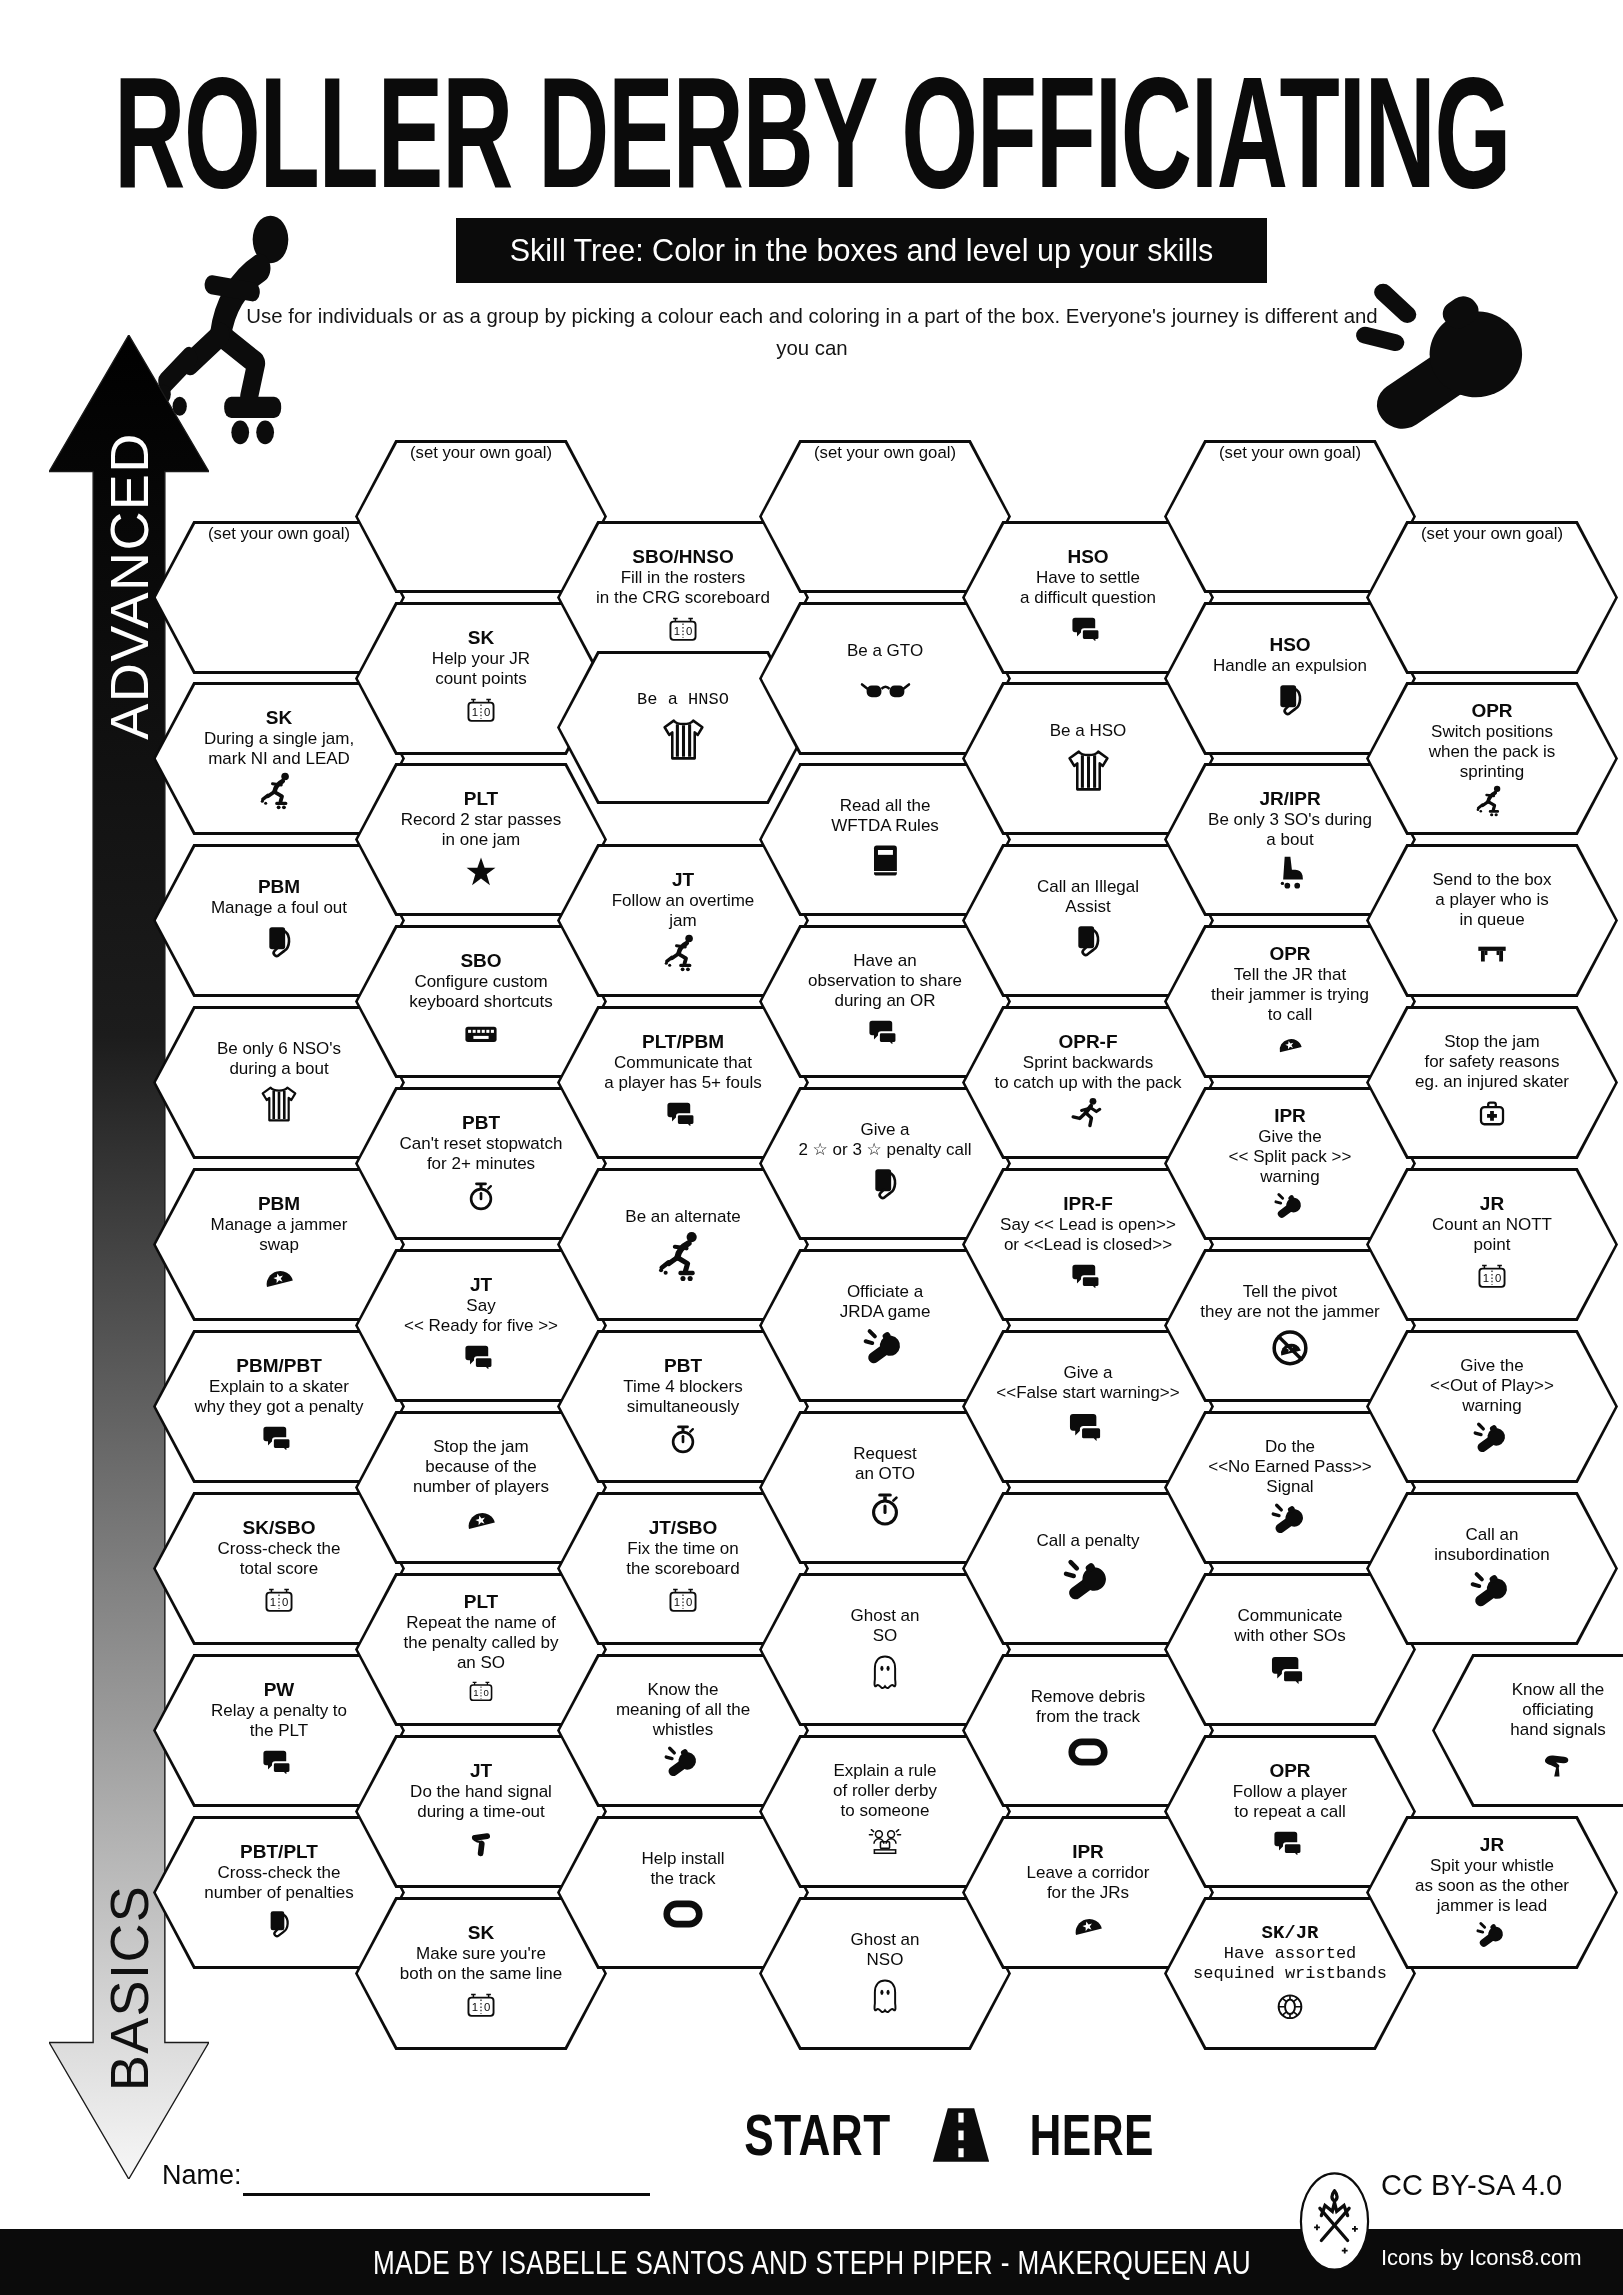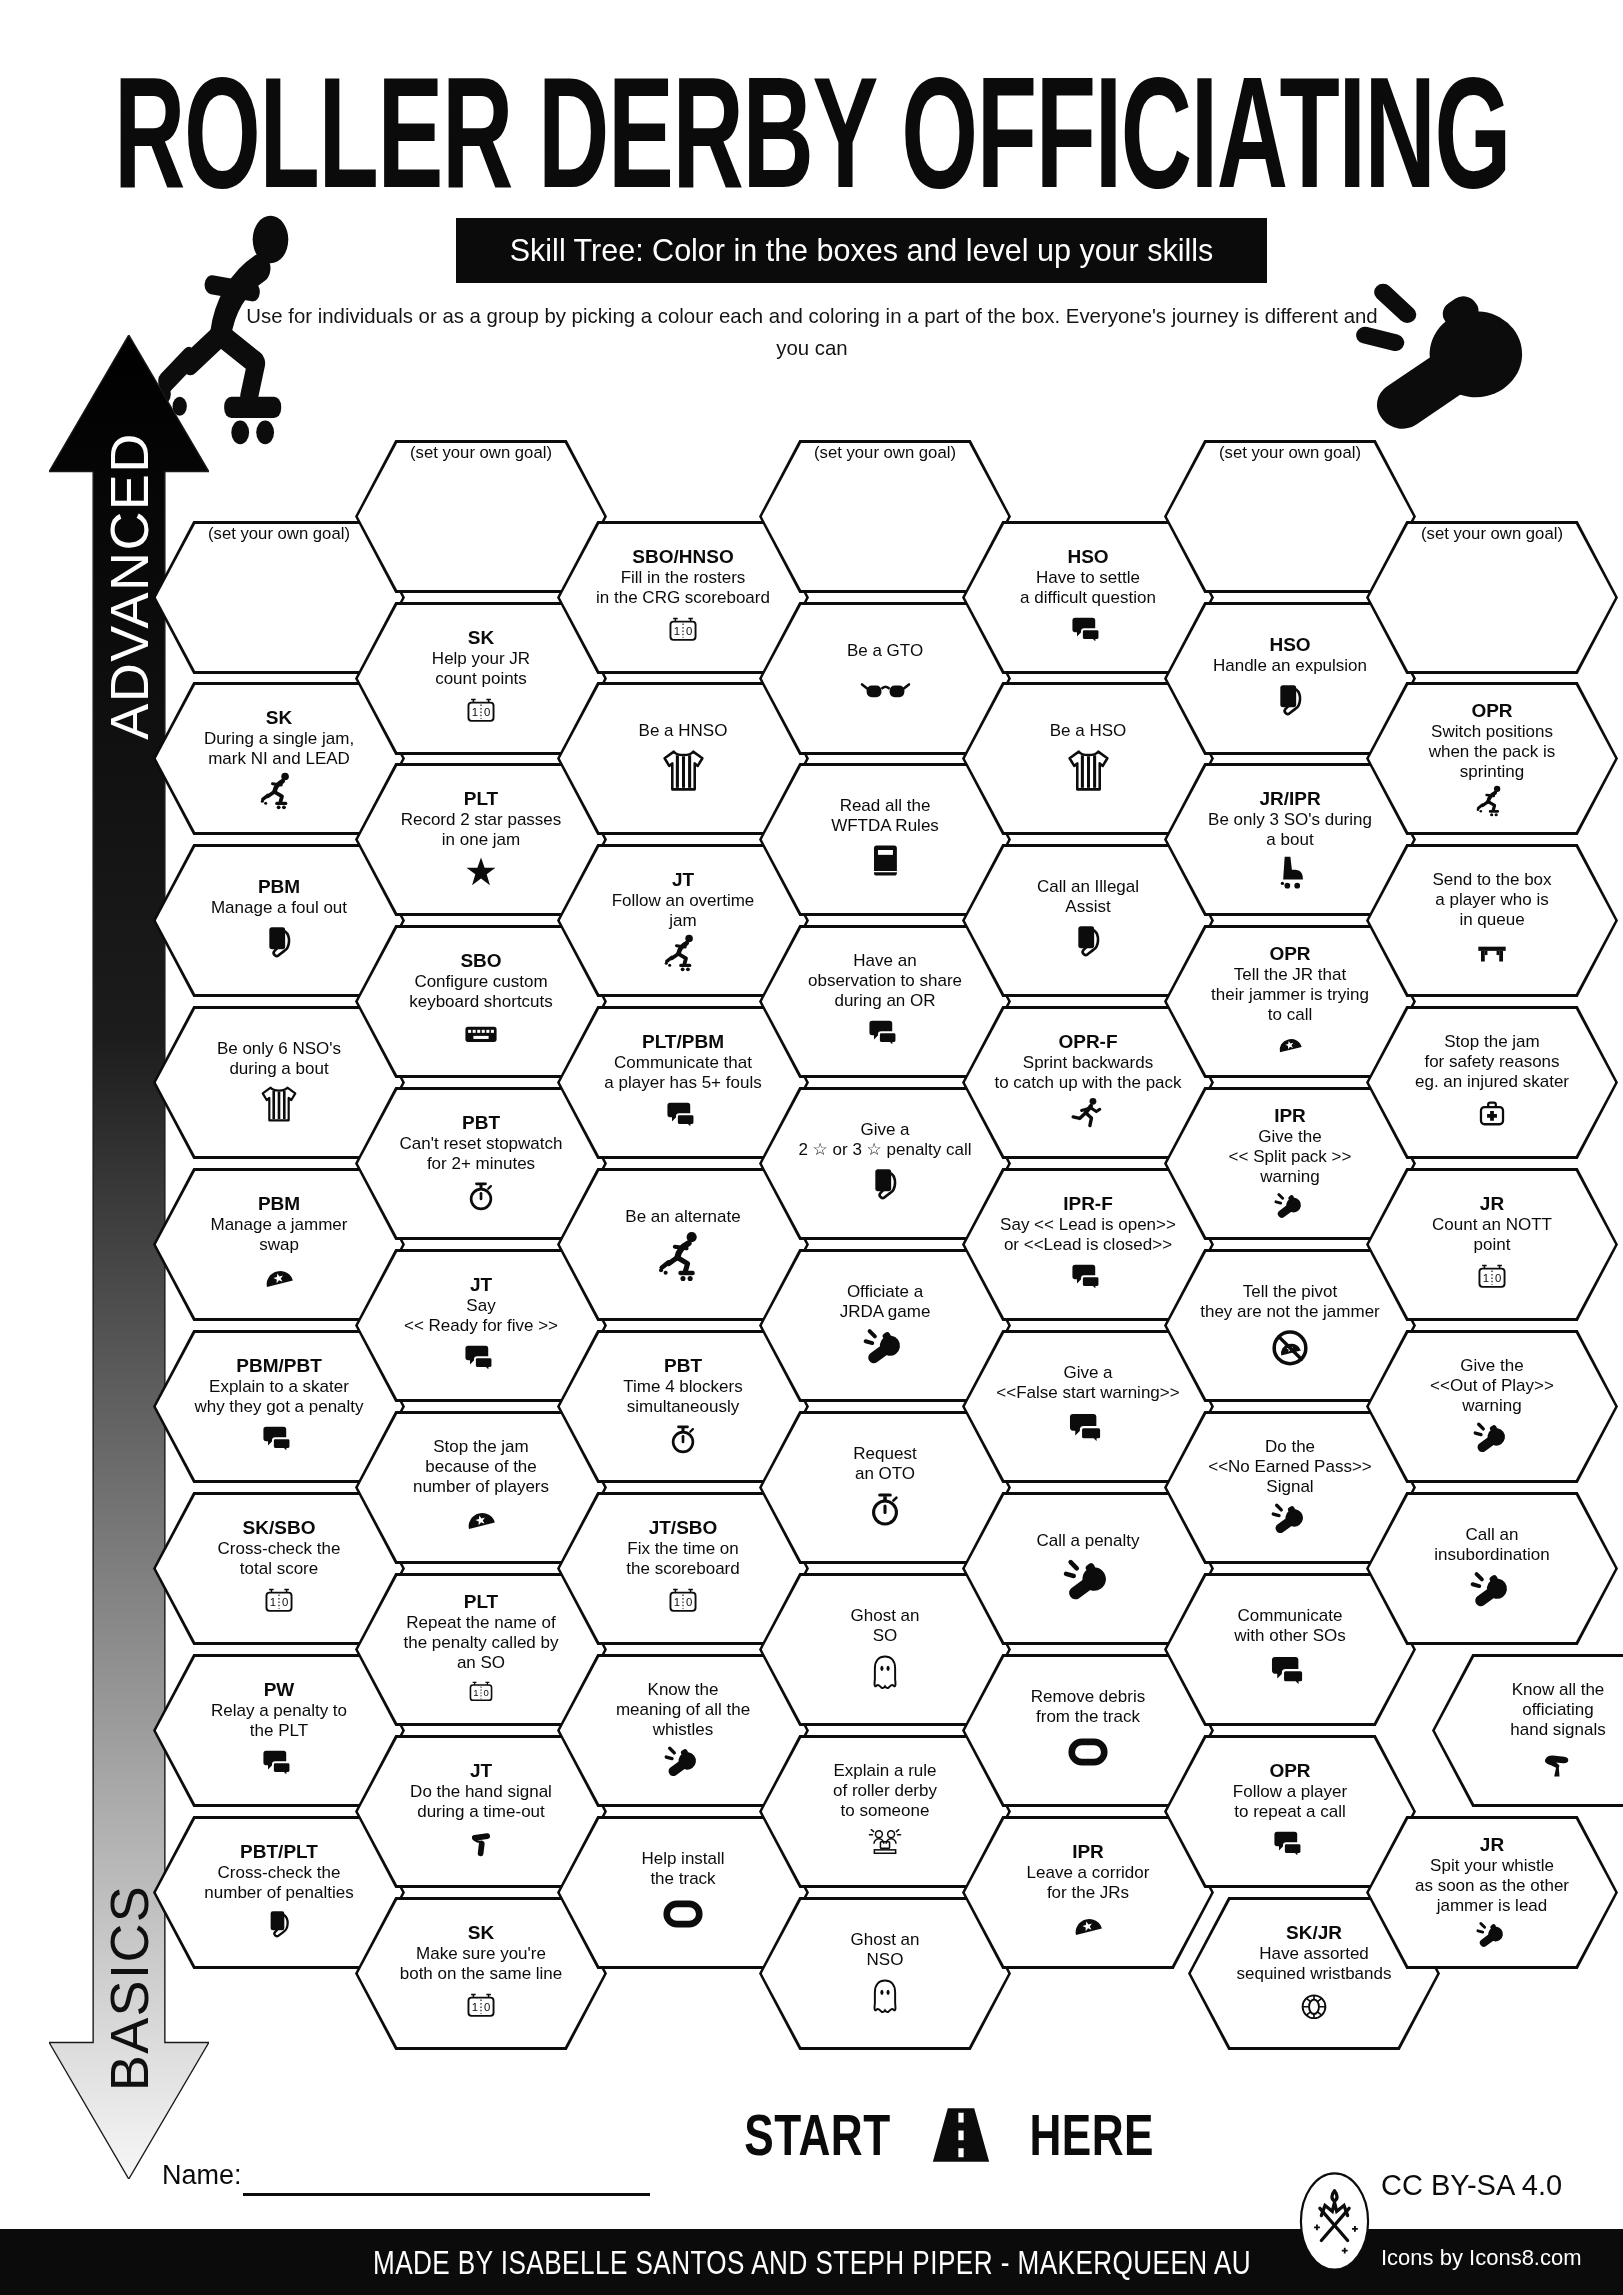--- a/index.html
+++ b/index.html
@@ -514,21 +514,21 @@
         <div class="hex-content">
           <div class="hex-label">SBO/HNSO</div>
           <div class="hex-line">Fill in the rosters</div>
           <div class="hex-line">in the CRG scoreboard</div>
           <svg class="hex-icon" viewBox="0 0 100 100" width="38" height="38">
             <use href="#scoreboard-icon"></use>
           </svg>
         </div>
       </div>
     </div>
-    <div class="hex" style="left: 557px; top: 682px;">
+    <div class="hex" style="left: 557px; top: 651px; font-family: Liberation Mono, monospace;">
       <div class="hex-in">
         <div class="hex-content">
           <div class="hex-line">Be a HNSO</div>
           <svg class="hex-icon" viewBox="0 0 100 100" width="51" height="51">
             <use href="#referee-jersey-icon"></use>
           </svg>
         </div>
       </div>
     </div>
     <div class="hex" style="left: 557px; top: 844px;">
@@ -915,21 +915,21 @@
         <div class="hex-content">
           <div class="hex-label">OPR</div>
           <div class="hex-line">Follow a player</div>
           <div class="hex-line">to repeat a call</div>
           <svg class="hex-icon" viewBox="0 0 100 100" width="38" height="38">
             <use href="#speech-bubbles-icon"></use>
           </svg>
         </div>
       </div>
     </div>
-    <div class="hex" style="left: 1188px; top: 1897px;">
+    <div class="hex" style="left: 1164px; top: 1897px; font-family: Liberation Mono, monospace;">
       <div class="hex-in">
         <div class="hex-content">
           <div class="hex-label">SK/JR</div>
           <div class="hex-line">Have assorted</div>
           <div class="hex-line">sequined wristbands</div>
           <svg class="hex-icon" viewBox="0 0 100 100" width="38" height="38">
             <use href="#sequin-icon"></use>
           </svg>
         </div>
       </div>

